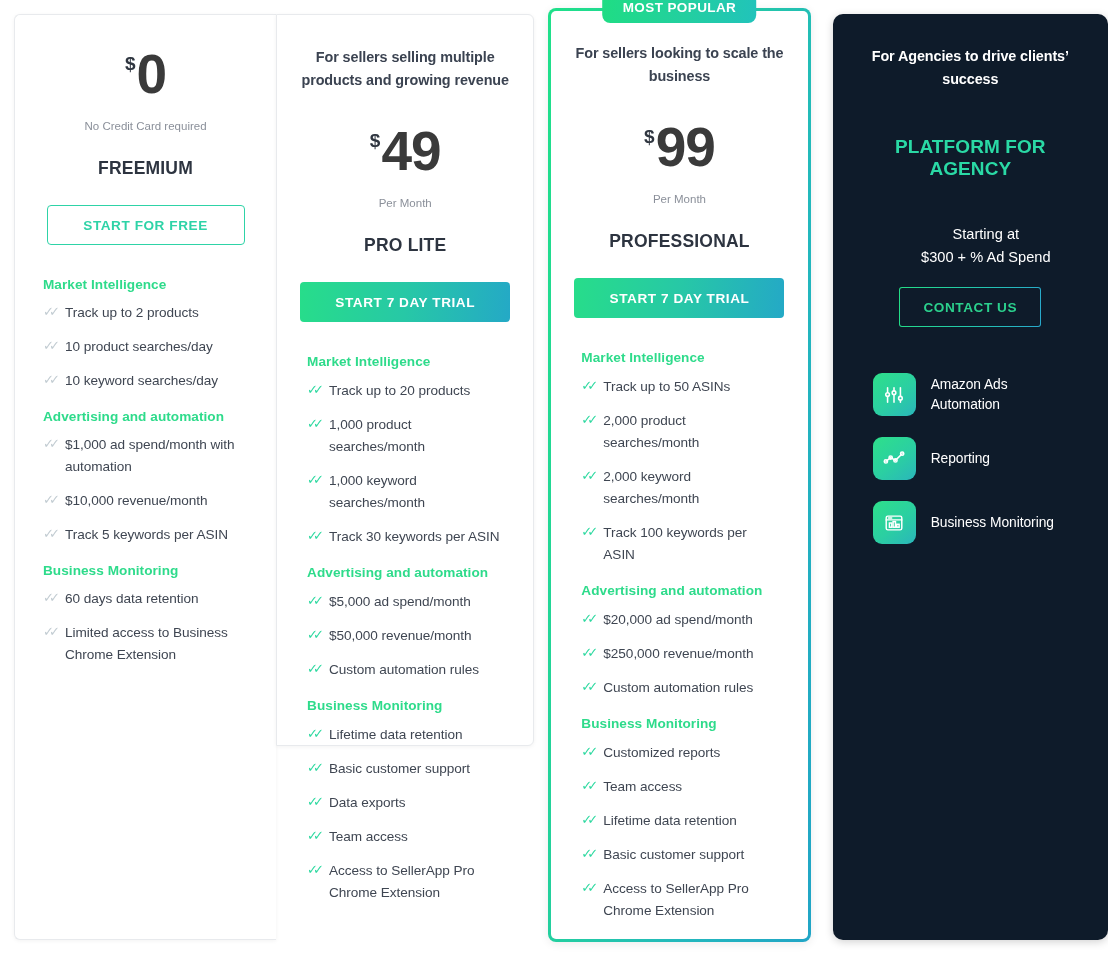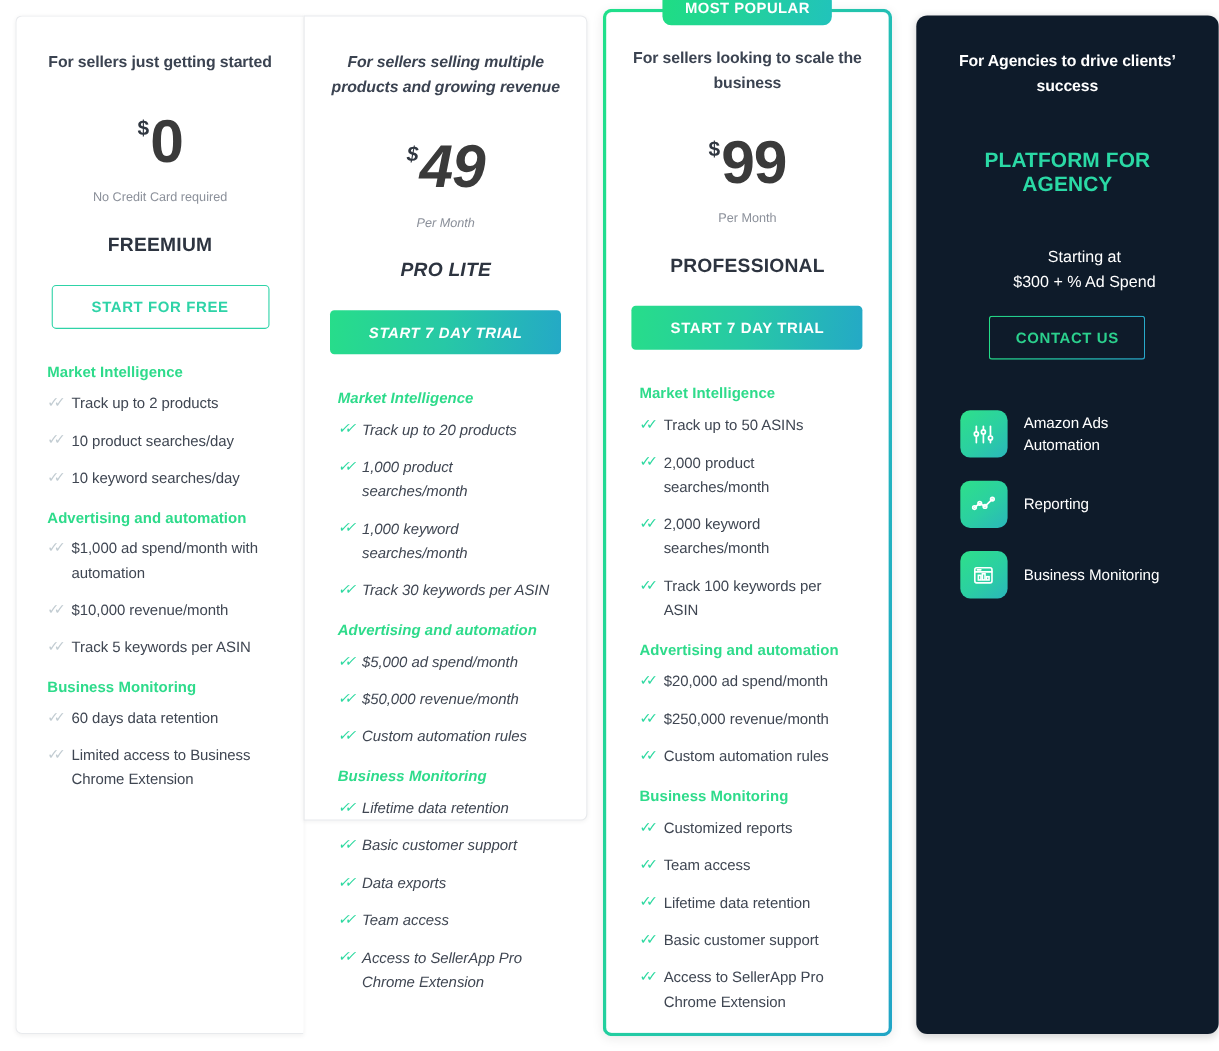--- a/index.html
+++ b/index.html
@@ -44,21 +44,20 @@
     margin-left: 14px;
     border-right: none;
     border-top-right-radius: 0;
     border-bottom-right-radius: 0;
   }
   .card-2 {
     width: 270px;
     height: 732px;
     border-top-left-radius: 0;
     border-bottom-left-radius: 0;
-    font-style: italic;
   }
 
   
   .card-featured {
     width: 274px;
     height: 934px;
     margin-left: 14px;
     margin-top: -6px;
     border-radius: 8px;
     background:
@@ -266,21 +265,20 @@
     line-height: 1.55;
   }
 </style>
 </head>
 <body>
 
 <div class="pricing-root">
 
   <div class="card card-plain card-1">
     <div class="card-inner">
-      <div class="tagline">For sellers just getting started</div>
       <div class="price-block">
         <span class="currency">$</span>
         <span class="amount">0</span>
       </div>
       <div class="price-note">No Credit Card required</div>
       <div class="plan-name">FREEMIUM</div>
       <div class="cta cta-outline">START FOR FREE</div>
 
       <div class="features">
         <div class="group">

